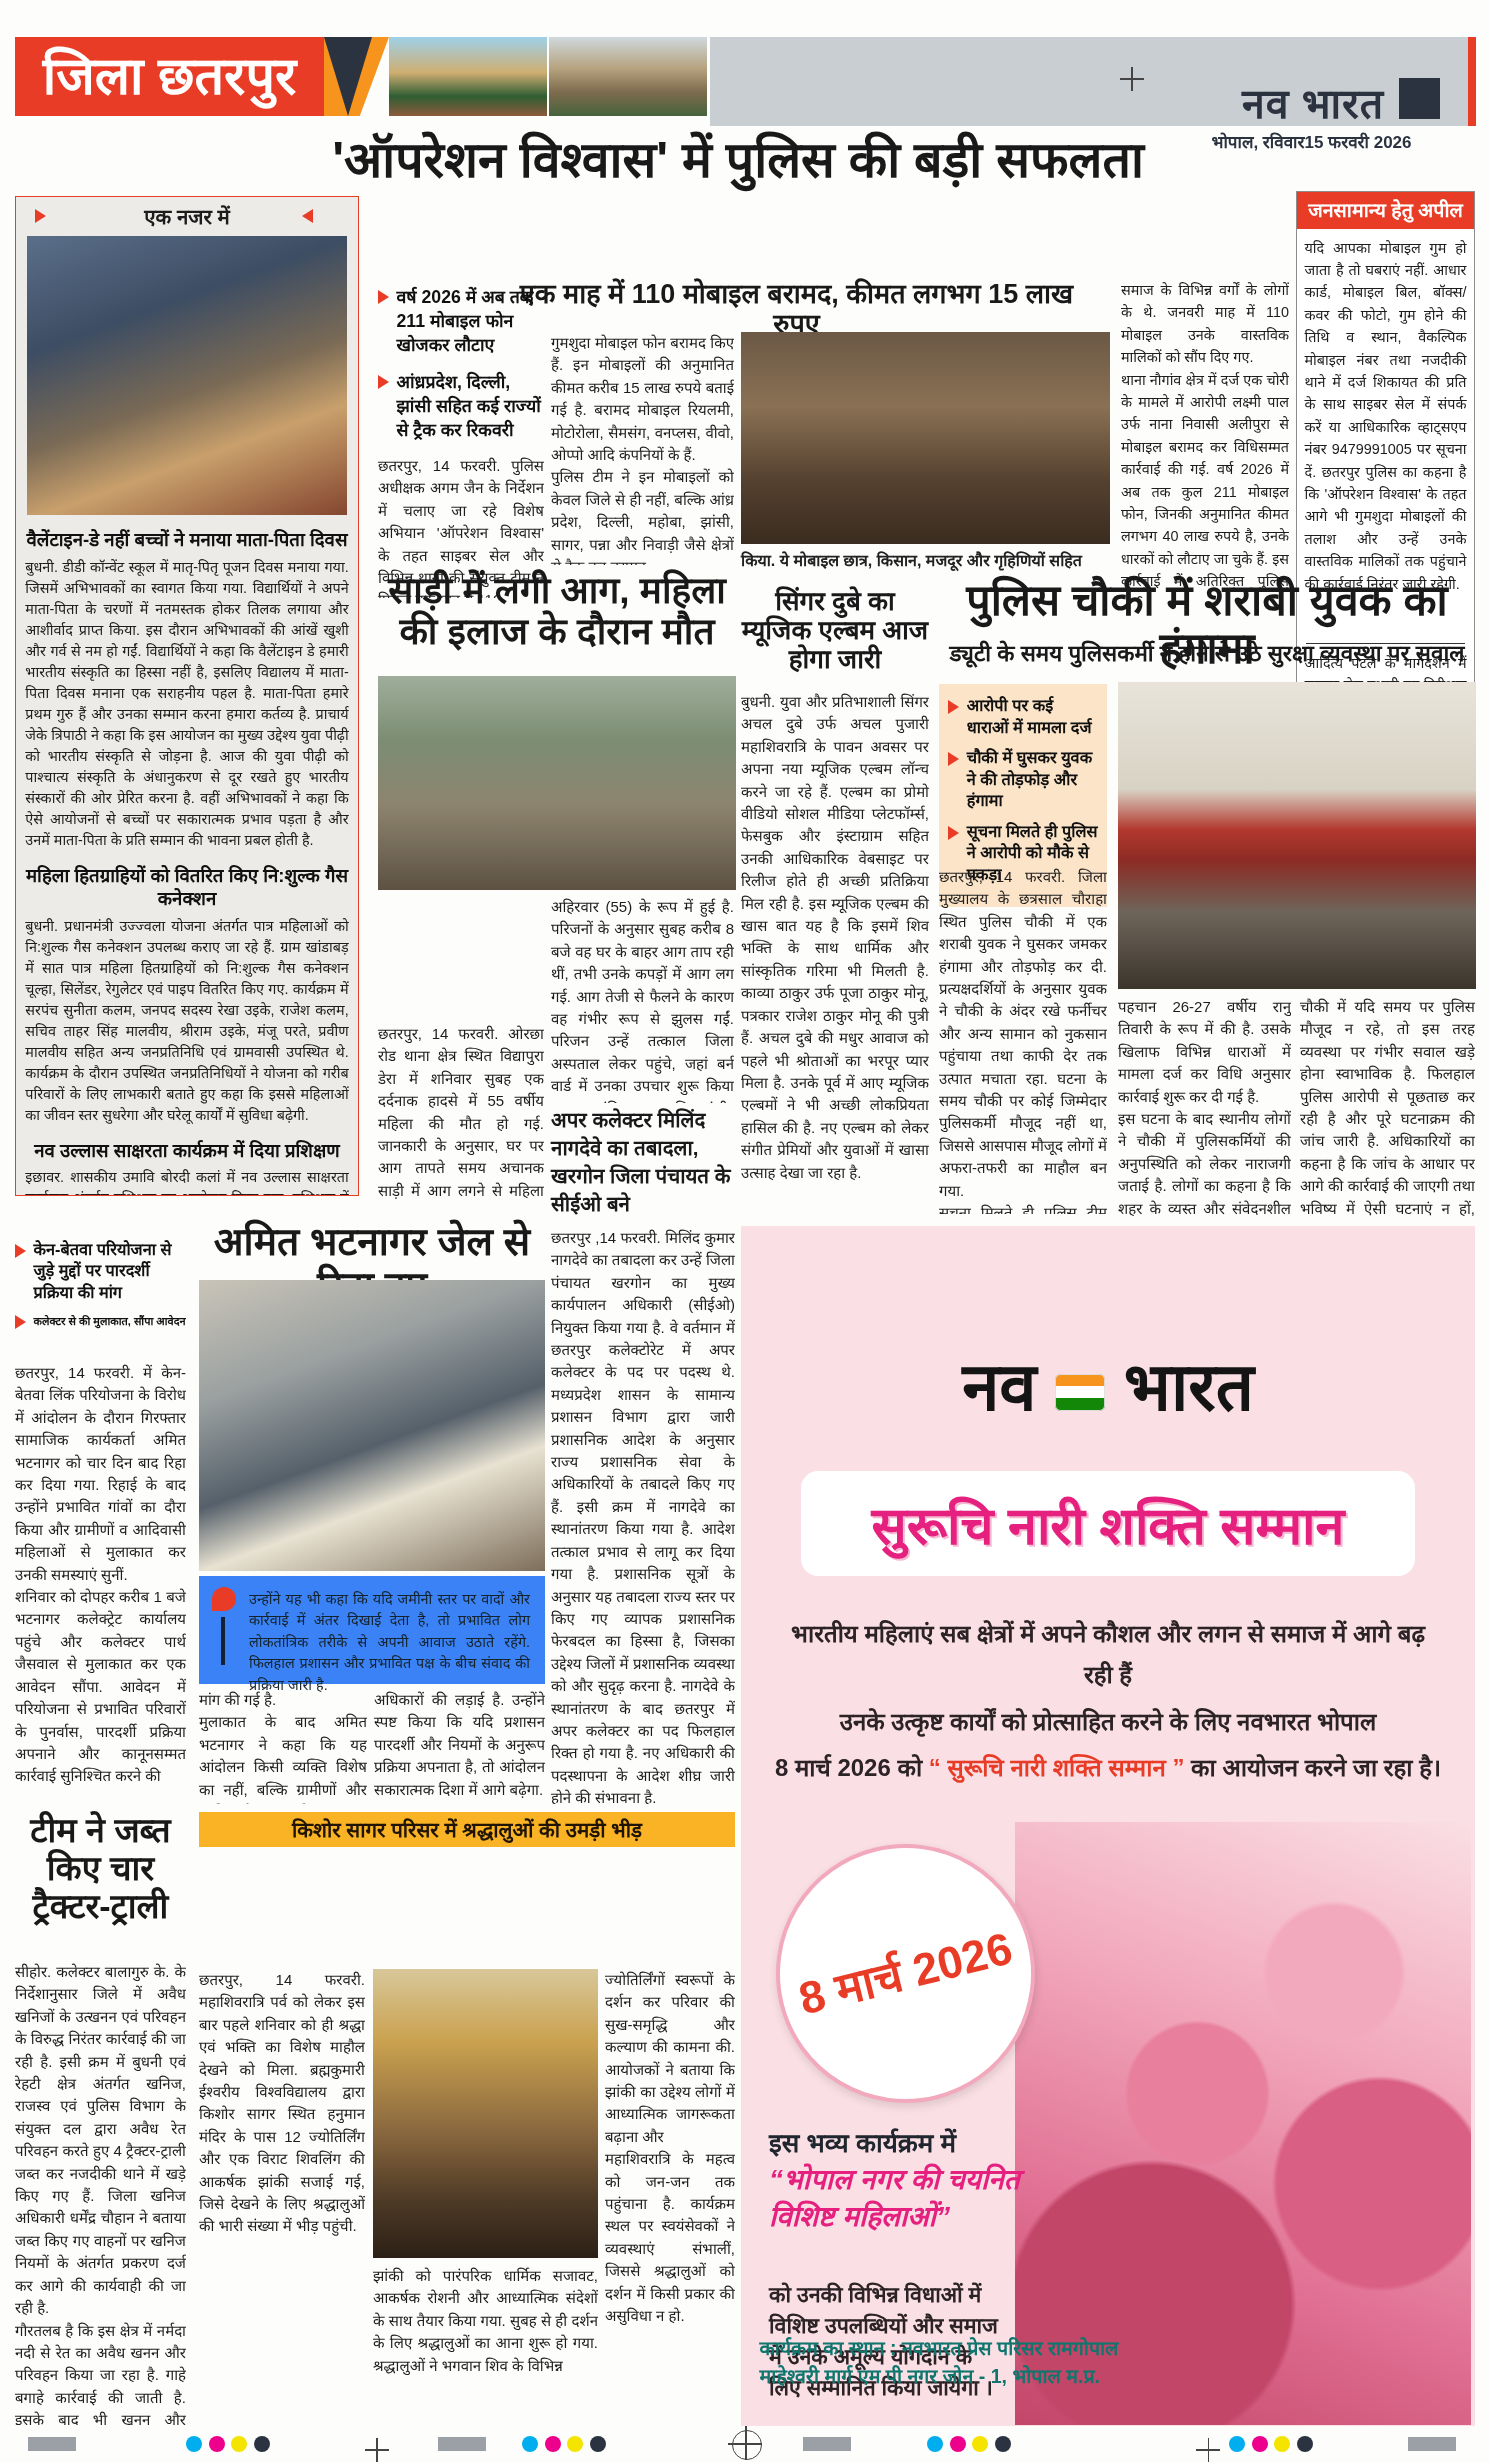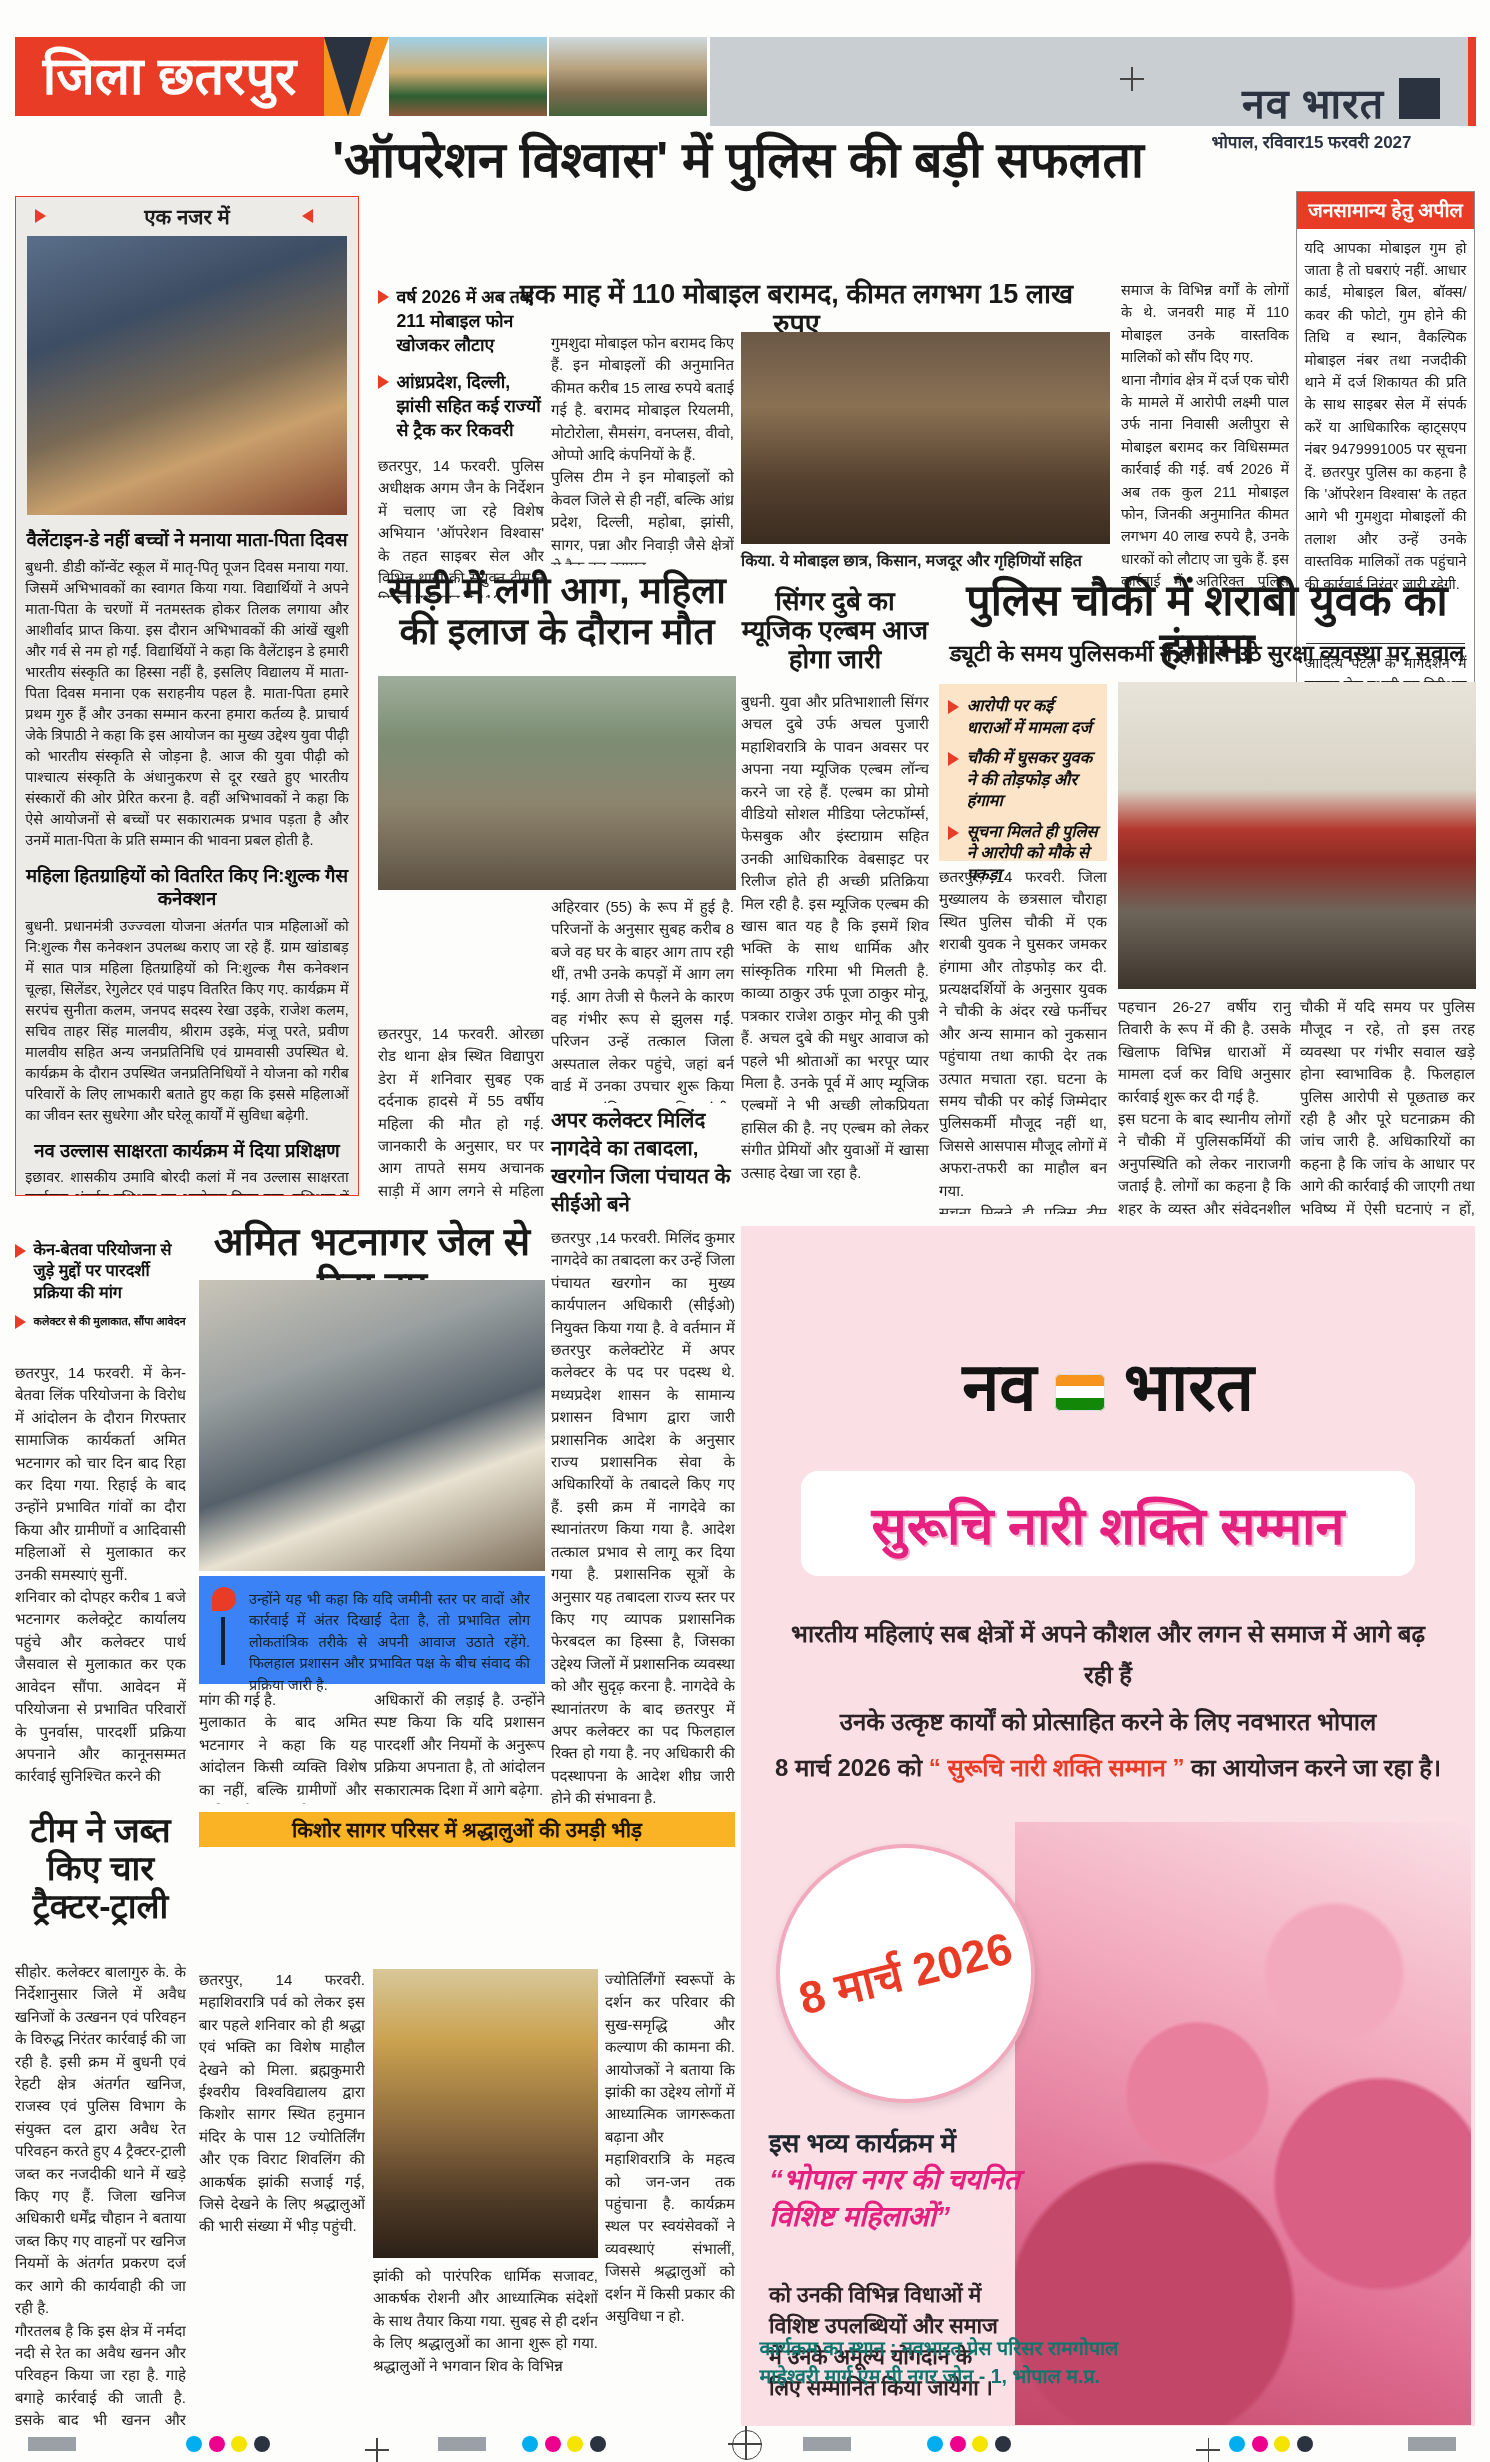--- a/index.html
+++ b/index.html
@@ -50,21 +50,21 @@
   </div>
   <div class="abs" style="left:324px;top:37px;width:65px;height:79px;background:#f7941d;clip-path:polygon(0 0,100% 0,55% 100%,0 100%);"></div>
   <div class="abs" style="left:324px;top:37px;width:48px;height:79px;background:#2b3240;clip-path:polygon(0 0,100% 0,50% 100%);"></div>
   <div class="abs photo" style="left:389px;top:37px;width:158px;height:79px;background:linear-gradient(180deg,#9fd0e8 0%,#cfae72 45%,#2f5e33 75%,#8b5a3c 100%);"></div>
   <div class="abs photo" style="left:549px;top:37px;width:158px;height:79px;background:linear-gradient(180deg,#cfd9dd 0%,#b7a27e 40%,#7d6b4e 70%,#46633c 100%);"></div>
   <div class="abs" style="left:710px;top:37px;width:758px;height:89px;background:#c9ced2;">
     <div class="abs brand" style="right:84px;top:37px;">नव भारत</div>
     <div class="abs" style="right:28px;top:41px;width:41px;height:41px;background:#2b3240;"></div>
     <div class="abs plus" style="left:410px;top:30px;"></div>
   </div>
-  <div class="abs dateline" style="left:1155px;top:130px;width:313px;text-align:center;">भोपाल, रविवार15 फरवरी 2027</div>
+  <div class="abs dateline" style="left:1155px;top:130px;width:313px;text-align:center;">भोपाल, रविवार15 फरवरी 2026</div>
   <div class="abs" style="left:1468px;top:37px;width:7.5px;height:89px;background:#e93c26;"></div>
 
   <div class="abs hl center" style="left:224px;top:132px;width:1028px;height:65px;font-size:50px;">'ऑपरेशन विश्वास' में पुलिस की बड़ी सफलता</div>
 
   <div class="abs" style="left:15px;top:196px;width:344px;height:1000px;background:#edebe7;border:1.9px solid #e93c26;box-sizing:border-box;overflow:hidden;">
     <div style="position:relative;height:32px;margin-top:3.7px;">
       <span class="tri tri-r abs" style="left:18.6px;top:8.4px;"></span>
       <div class="center" style="font-weight:800;font-size:20.5px;line-height:32px;">एक नजर में</div>
       <span class="tri tri-l abs" style="right:45px;top:8.4px;"></span>
     </div>
@@ -115,21 +115,21 @@
       linear-gradient(180deg,#9fae9a 0%,#7c8d74 30%,#8d846e 60%,#5d5243 100%);"></div>
   <div class="abs bodytext" style="left:378px;top:1023px;width:166px;height:179px;">छतरपुर, 14 फरवरी. ओरछा रोड थाना क्षेत्र स्थित विद्यापुरा डेरा में शनिवार सुबह एक दर्दनाक हादसे में 55 वर्षीय महिला की मौत हो गई. जानकारी के अनुसार, घर पर आग तापते समय अचानक साड़ी में आग लगने से महिला गंभीर रूप से झुलस गईं.
 मृतका की पहचान सोना बाई</div>
   <div class="abs bodytext" style="left:551px;top:896px;width:183px;height:207px;">अहिरवार (55) के रूप में हुई है. परिजनों के अनुसार सुबह करीब 8 बजे वह घर के बाहर आग ताप रही थीं, तभी उनके कपड़ों में आग लग गई. आग तेजी से फैलने के कारण वह गंभीर रूप से झुलस गईं. परिजन उन्हें तत्काल जिला अस्पताल लेकर पहुंचे, जहां बर्न वार्ड में उनका उपचार शुरू किया गया. हालांकि हालत अधिक गंभीर होने के कारण उपचार के दौरान उनकी मौत हो गई.</div>
 
   <div class="abs hl center" style="left:741px;top:587px;width:188px;height:97px;font-size:26px;">सिंगर दुबे का म्यूजिक एल्बम आज होगा जारी</div>
   <div class="abs bodytext" style="left:741px;top:691px;width:188px;height:522px;">बुधनी. युवा और प्रतिभाशाली सिंगर अचल दुबे उर्फ अचल पुजारी महाशिवरात्रि के पावन अवसर पर अपना नया म्यूजिक एल्बम लॉन्च करने जा रहे हैं. एल्बम का प्रोमो वीडियो सोशल मीडिया प्लेटफॉर्म्स, फेसबुक और इंस्टाग्राम सहित उनकी आधिकारिक वेबसाइट पर रिलीज होते ही अच्छी प्रतिक्रिया मिल रही है. इस म्यूजिक एल्बम की खास बात यह है कि इसमें शिव भक्ति के साथ धार्मिक और सांस्कृतिक गरिमा भी मिलती है. काव्या ठाकुर उर्फ पूजा ठाकुर मोनू, पत्रकार राजेश ठाकुर मोनू की पुत्री हैं. अचल दुबे की मधुर आवाज को पहले भी श्रोताओं का भरपूर प्यार मिला है. उनके पूर्व में आए म्यूजिक एल्बमों ने भी अच्छी लोकप्रियता हासिल की है. नए एल्बम को लेकर संगीत प्रेमियों और युवाओं में खासा उत्साह देखा जा रहा है.</div>
 
   <div class="abs hl center" style="left:939px;top:576px;width:536px;height:60px;font-size:43px;">पुलिस चौकी में शराबी युवक का हंगामा</div>
   <div class="abs hl center" style="left:939px;top:641px;width:536px;height:37px;font-size:22.4px;">ड्यूटी के समय पुलिसकर्मी न होने से उठे सुरक्षा व्यवस्था पर सवाल</div>
-  <div class="abs peach" style="left:939px;top:684px;width:168px;height:177px;font-style:italic;">
+  <div class="abs peach" style="left:939px;top:684px;width:168px;height:223px;">
     <div class="b-item" style="margin-bottom:9.3px;">
         <span class="tri tri-r"></span>
       <span class="b-txt" style="font-size:16.3px;line-height:21.4px;">आरोपी पर कई धाराओं में मामला दर्ज</span>
       </div>
     <div class="b-item" style="margin-bottom:9.3px;">
         <span class="tri tri-r"></span>
       <span class="b-txt" style="font-size:16.3px;line-height:21.4px;">चौकी में घुसकर युवक ने की तोड़फोड़ और हंगामा</span>
       </div>
     <div class="b-item">
         <span class="tri tri-r"></span>

